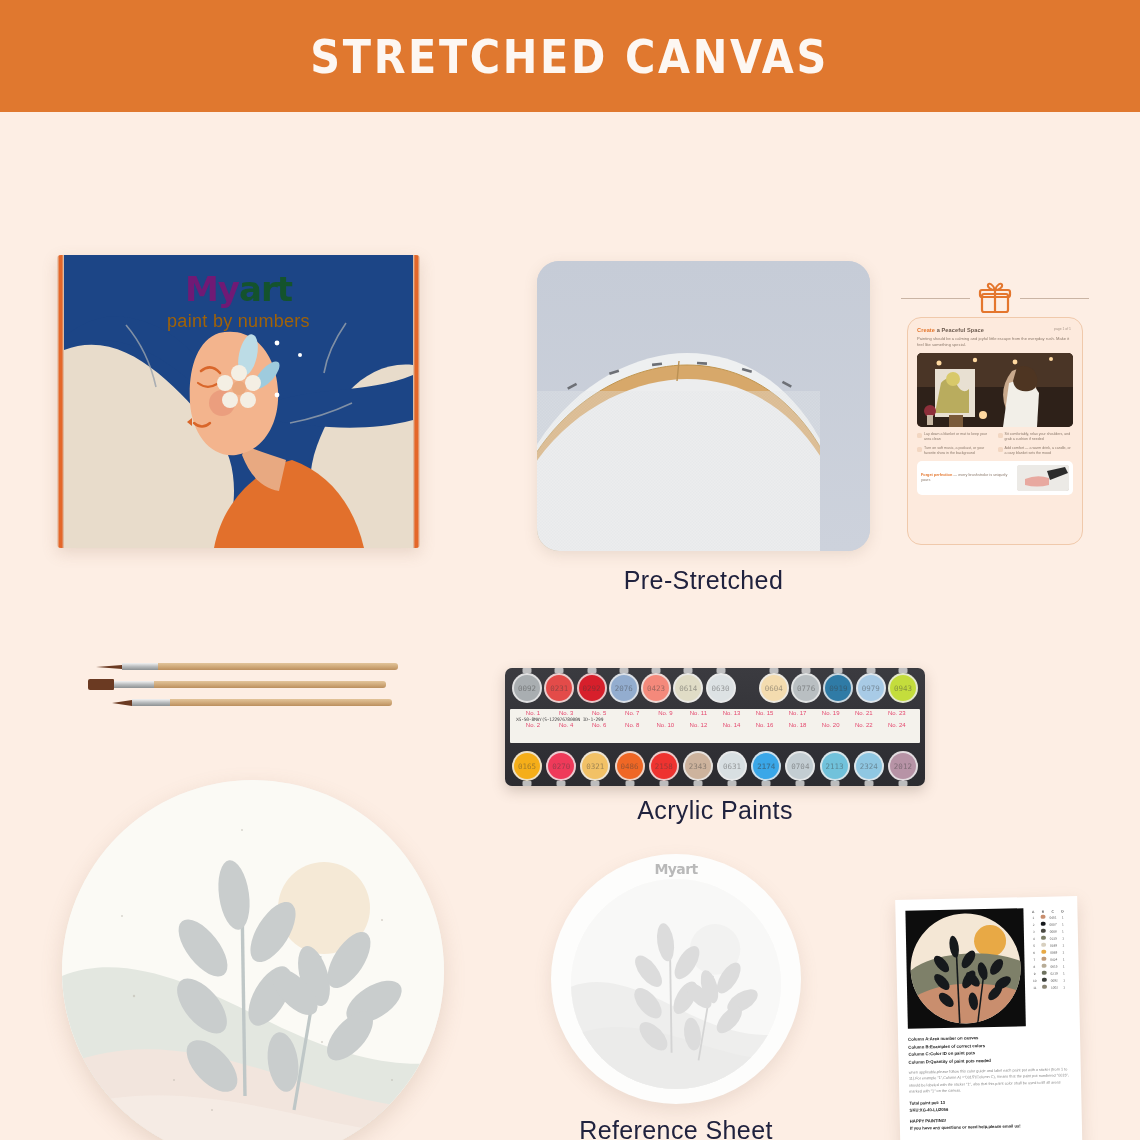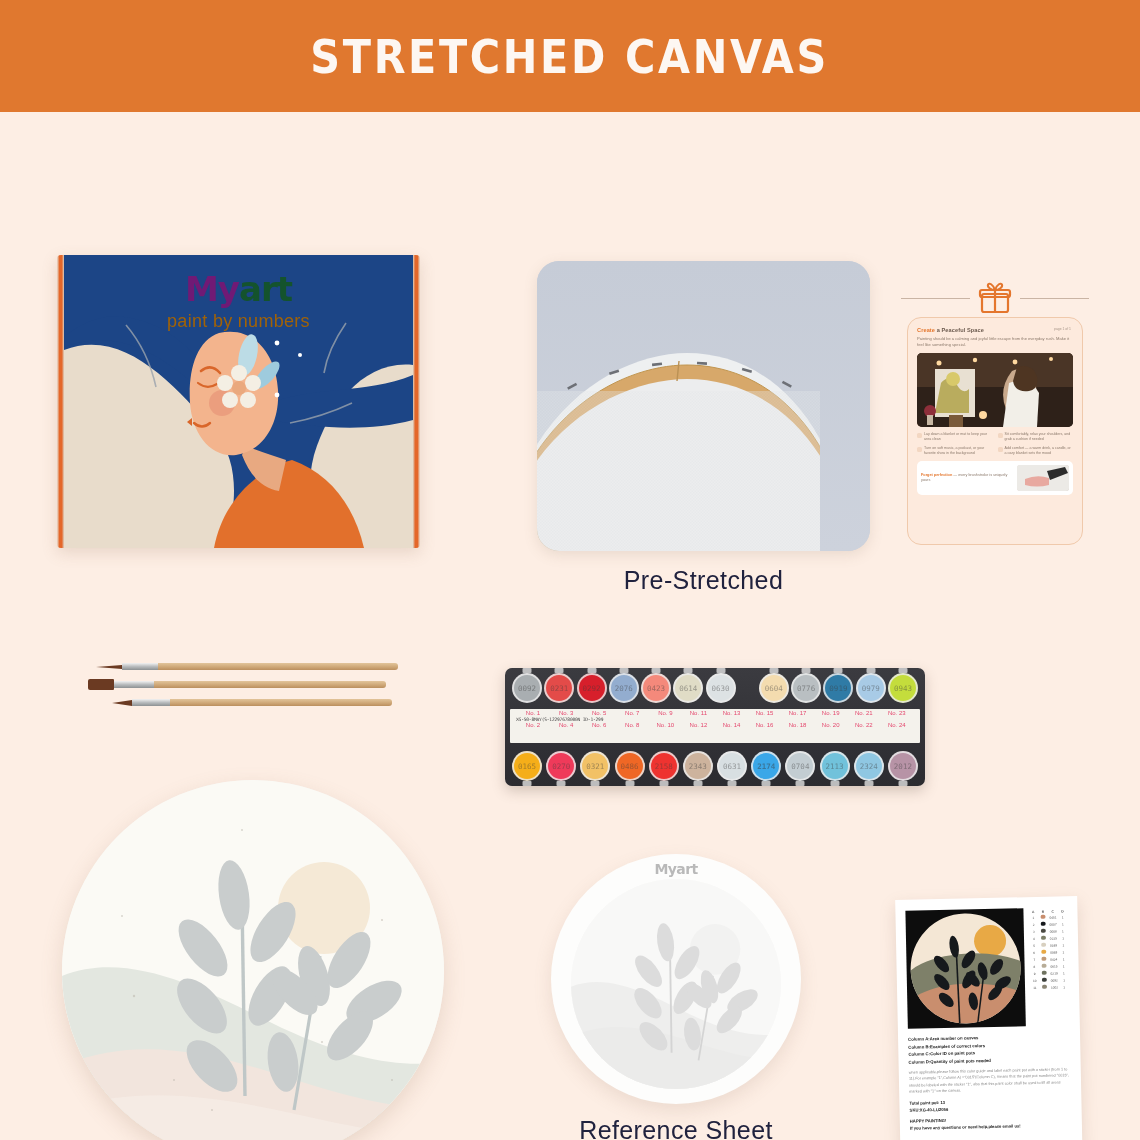--- a/index.html
+++ b/index.html
@@ -473,20 +473,21 @@
             <span class="pot-code">2113</span>
           </div>
           <div class="pot bot" style="background: rgb(143, 199, 226);">
             <span class="pot-code">2324</span>
           </div>
           <div class="pot bot" style="background: rgb(183, 147, 166);">
             <span class="pot-code">2012</span>
           </div>
         </div>
     </div>
+    <div class="caption" style="top:128px">Acrylic Paints</div>
   </div>
 
   <div class="cell ncanvas-wrap">
     <div class="round-canvas">
       <svg width="382" height="382" viewBox="0 0 382 382">
         <rect width="382" height="382" fill="#fbfaf5"></rect>
         <circle cx="262" cy="128" r="46" fill="#f5e9d6"></circle>
         <path d="M0 196 C70 168 150 214 220 248 C290 280 340 288 382 282 L382 382 L0 382 Z" fill="#e3e7e0"></path>
         <path d="M0 286 C80 252 160 276 240 302 C310 324 350 330 382 326 L382 382 L0 382 Z" fill="#f2e5dd"></path>
         <path d="M0 330 C90 300 180 322 270 342 C330 354 358 356 382 354 L382 382 L0 382 Z" fill="#f6ece5" opacity=".75"></path>

